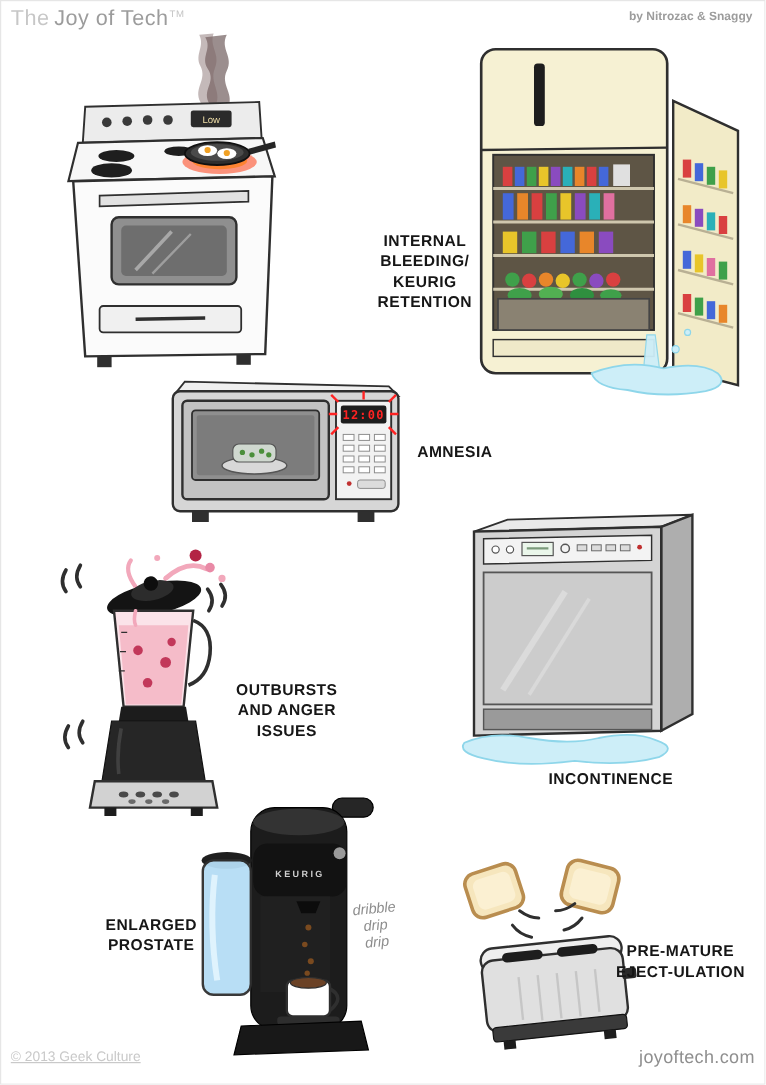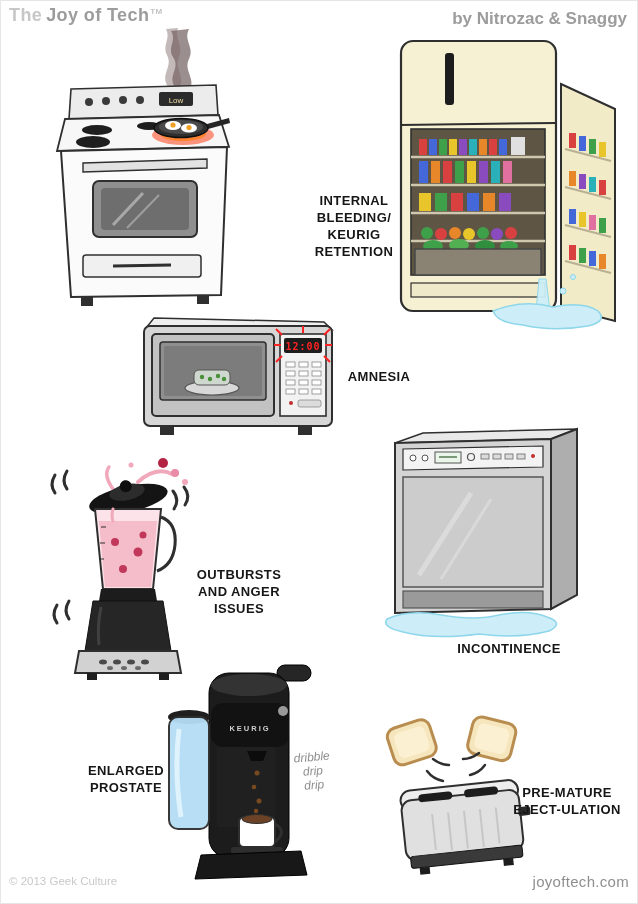--- a/index.html
+++ b/index.html
@@ -3,24 +3,24 @@
 <meta charset="utf-8">
 <style>
   html,body{margin:0;padding:0;background:#fff;}
   #comic{position:relative;width:638px;height:904px;background:#ffffff;
          font-family:"Liberation Sans",sans-serif;overflow:hidden;
          border:1px solid #e6e6e6;box-sizing:border-box;}
   .abs{position:absolute;}
   .label{font-weight:bold;font-size:13px;line-height:1.3;color:#161616;
          text-align:center;white-space:pre-line;letter-spacing:.4px;}
   #title{font-size:16px;line-height:1.35;color:#101010;text-align:center;white-space:pre-line;}
-  #brand{font-size:18px;font-weight:bold;color:#9c9c9c;letter-spacing:.4px;}
+  #brand{font-size:18px;font-weight:normal;color:#9c9c9c;letter-spacing:.4px;}
   #brand .the{color:#c7c7c7;margin-right:4px;}
   #brand .tm{font-size:8px;color:#c3c3c3;vertical-align:super;margin-left:1px;}
-  #byline{font-size:17px;font-weight:bold;color:#9c9c9c;}
+  #byline{font-size:10px;font-weight:bold;color:#9c9c9c;}
   #copyright{font-size:11.5px;color:#c9c9c9;}
   #site{font-size:15px;font-weight:normal;color:#8f8f8f;letter-spacing:.3px;}
   .driptext{font-size:12px;font-style:italic;color:#8d8d8d;text-align:center;
             white-space:pre-line;line-height:1.15;transform:rotate(-5deg);}
   svg{display:block;}
 </style>
 </head>
 <body>
 
 <div id="comic">
@@ -366,16 +366,16 @@
         <rect x="146" y="112" width="12" height="9" rx="2" fill="#2a2a2a"></rect>
         <rect x="34" y="150" width="112" height="12" rx="3" fill="#3a3a3a" stroke="#111111" stroke-width="1"></rect>
         <rect x="42" y="162" width="10" height="7" fill="#1d1d1d"></rect>
         <rect x="126" y="162" width="10" height="7" fill="#1d1d1d"></rect>
       </g>
     </svg>
   </div>
   <div class="abs label" style="left:500px;top:784px;width:132px;">PRE-MATURE
 EJECT-ULATION</div>
 
-  <div class="abs" id="copyright" style="left:8px;top:874px;">© 2013 Geek Culture</div>
+  <div class="abs" id="copyright" style="left:8px;top:874px;text-decoration:underline;">© 2013 Geek Culture</div>
   <div class="abs" id="site" style="right:8px;top:872px;">joyoftech.com</div>
 
 </div>
 
 </body></html>

